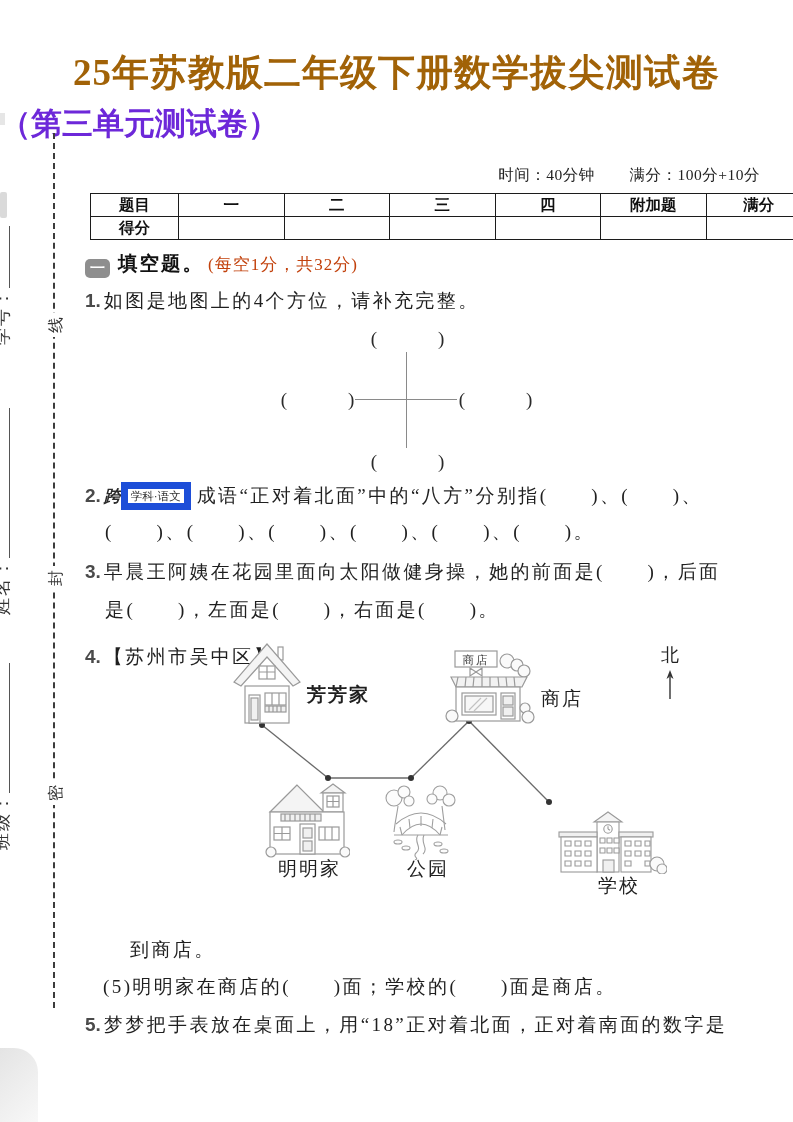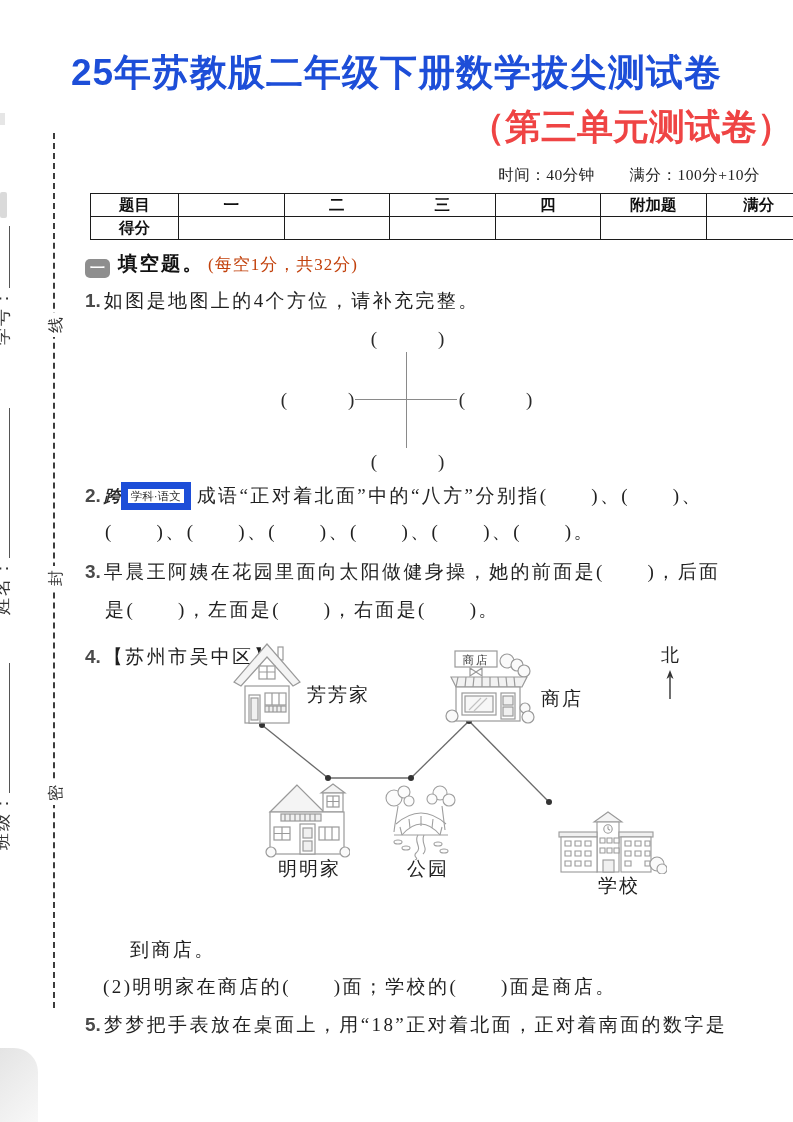--- a/index.html
+++ b/index.html
@@ -4,27 +4,27 @@
 <style>
   * { margin:0; padding:0; box-sizing:border-box; }
   html,body { background:#fff; }
   .page {
     position:relative; width:793px; height:1122px; background:#ffffff;
     font-family:"Liberation Serif", serif; color:#222; overflow:hidden;
   }
   
   .title {
     position:absolute; left:0; top:48px; width:100%; text-align:center;
-    font-family:Liberation Sans, sans-serif; font-weight:bold;
-    font-size:37px; letter-spacing:1px; color:#1d4ed8;
+    font-family:Liberation Serif, serif; font-weight:bold;
+    font-size:37px; letter-spacing:1px; color:#a16207;
   }
   .subtitle {
-    position:absolute; left:0; top:103px; width:100%; text-align:right;
+    position:absolute; left:0; top:103px; width:100%; text-align:left;
     font-family:"Liberation Sans", sans-serif; font-weight:bold;
-    font-size:36px; color:#ef4444;
+    font-size:31px; color:#6d28d9;
   }
   .meta {
     position:absolute; right:33px; top:165px; font-size:15.5px; color:#222;
     font-family:"Liberation Serif", serif; letter-spacing:0.5px;
   }
   
   table.score {
     position:absolute; left:90px; top:193px; width:722px;
     border-collapse:collapse; table-layout:fixed;
     font-family:"Liberation Sans", sans-serif;
@@ -203,21 +203,21 @@
         <rect x="27" y="24" width="16" height="13"></rect>
         <path d="M35,24 V37 M27,30 H43" fill="none"></path>
         <rect x="17" y="53" width="11" height="28"></rect>
         <rect x="19" y="56" width="7" height="22" fill="#f0f0f0"></rect>
         <rect x="33" y="51" width="21" height="12"></rect>
         <path d="M40,51 V63 M47,51 V63" fill="none"></path>
         <rect x="33" y="64" width="21" height="6" fill="#f0f0f0"></rect>
         <path d="M37,64 V70 M41,64 V70 M45,64 V70 M49,64 V70" fill="none"></path>
       </g>
     </svg>
-    <span class="lbl" style="left:222px; top:44px;">芳芳家</span>
+    <span class="lbl" style="left:222px; top:44px;font-weight:bold;">芳芳家</span>
 
     <svg class="bldg" style="left:358px; top:10px;" width="92" height="76" viewBox="0 0 92 76">
       <g stroke="#9a9a9a" stroke-width="1.2" fill="#fff">
         <circle cx="64" cy="13" r="7" fill="#fafafa"></circle>
         <circle cx="74" cy="17" r="6" fill="#fafafa"></circle>
         <circle cx="81" cy="23" r="6" fill="#fafafa"></circle>
         <rect x="12" y="3" width="42" height="16"></rect>
         <path d="M27,20 l6,4 l-6,4 z M39,20 l-6,4 l6,4 z" fill="#fdfdfd"></path>
         <path d="M8,29 L84,29 L79,39 L13,39 Z" fill="#f2f2f2"></path>
         <path d="M15,29 L13,39 M23,29 L22,39 M31,29 L30,39 M39,29 L39,39 M47,29 L47,39 M55,29 L56,39 M63,29 L64,39 M71,29 L72,39" fill="none"></path>
@@ -314,21 +314,21 @@
         <circle cx="109" cy="59" r="5" fill="#fafafa"></circle>
       </g>
     </svg>
     <span class="lbl" style="left:513px; top:235px;">学校</span>
   </div>
 
   <div class="qline" style="left:130px; top:937px;">
     <span>到商店。</span>
   </div>
   <div class="qline" style="left:103px; top:974px;">
-    <span>(2)明明家在商店的(　　)面；学校的(　　)面是商店。</span>
+    <span>(5)明明家在商店的(　　)面；学校的(　　)面是商店。</span>
   </div>
 
   <div class="qline" style="left:85px; top:1012px;">
     <span class="qno">5.</span><span>梦梦把手表放在桌面上，用“18”正对着北面，正对着南面的数字是</span>
   </div>
 
   <div class="smudge" style="left:0; top:192px; width:7px; height:26px; background:#bcbcbc; opacity:.55; border-radius:2px;"></div>
   <div class="smudge" style="left:0; top:113px; width:5px; height:12px; background:#d6d6d6; opacity:.6;"></div>
   <div class="smudge" style="left:0; top:1048px; width:38px; height:74px; background:linear-gradient(135deg,#c9c9c9,#f1f1f1); opacity:.5; border-radius:0 24px 0 0;"></div>
 

